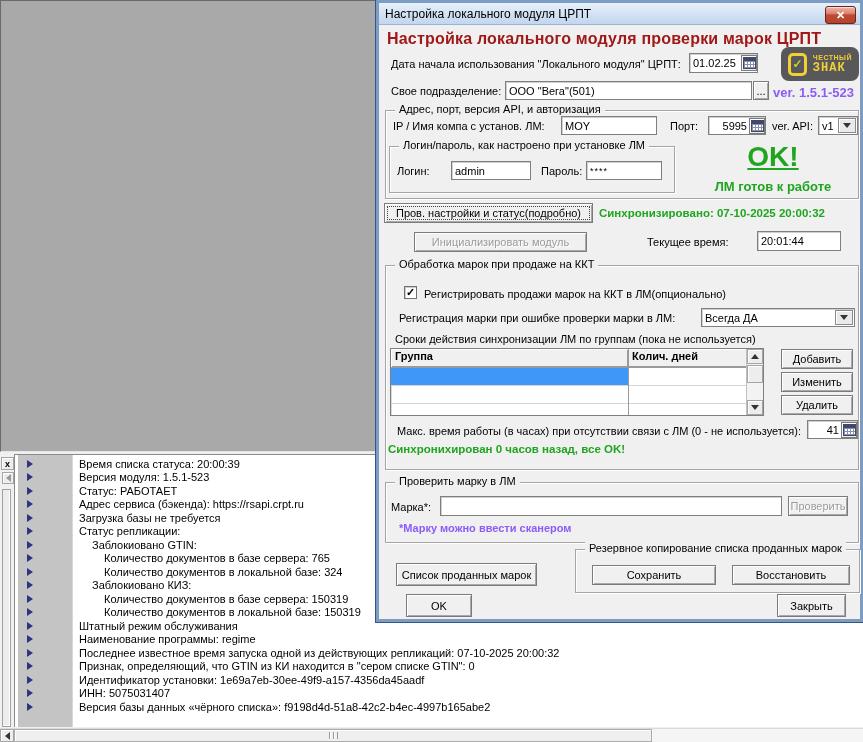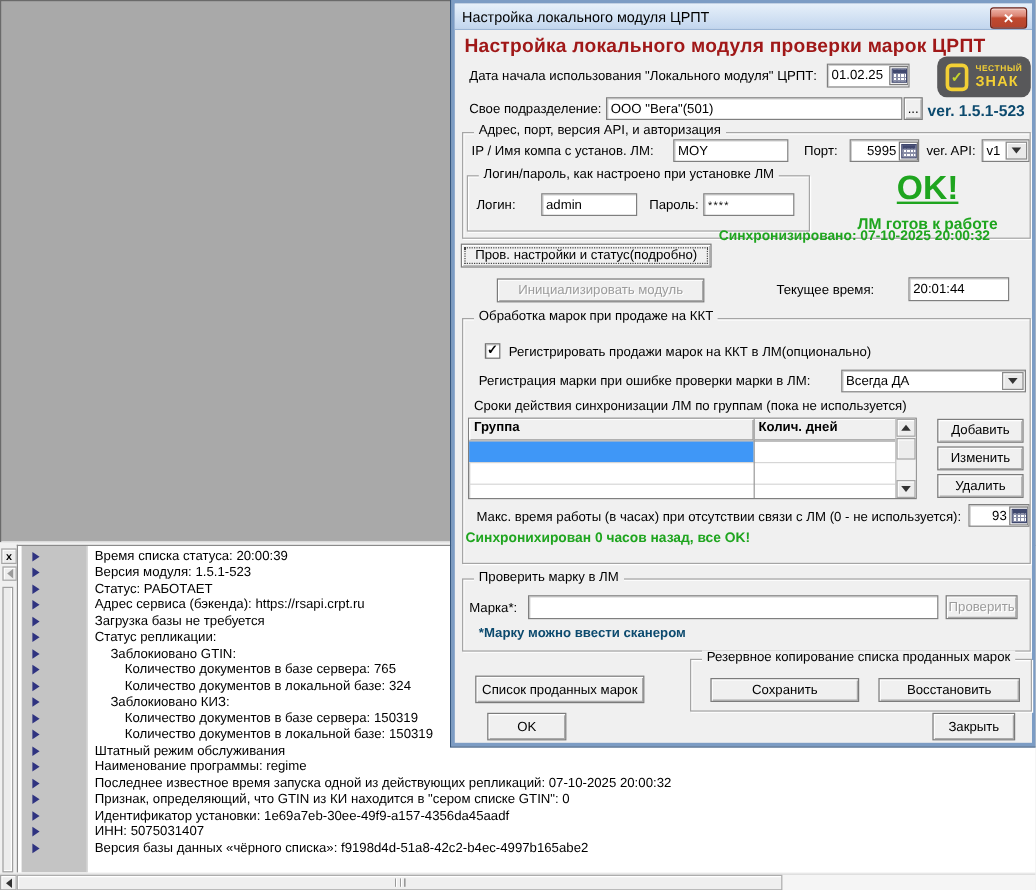--- a/index.html
+++ b/index.html
@@ -38,27 +38,27 @@
   .dialog{left:376px;top:0;width:487px;height:622px;background:#F0F0F0;
           border:3px solid #7C9CC4;outline:1px solid #35567E;box-sizing:border-box;z-index:10;}
   .titlebar{left:0;top:0;right:0;height:22px;background:linear-gradient(#E7F0FA,#C2D6EE);
             border-bottom:1px solid #9AB4D4;display:flex;align-items:center;padding:0 6px;box-sizing:border-box;}
   .close-btn{position:absolute;right:4px;top:3px;width:29px;height:16px;border-radius:3px;
       background:linear-gradient(#F0B6AA,#DA8372 40%,#C14A30 50%,#B4432C);border:1px solid #6E2318;
       color:#fff;font-weight:bold;font-size:11px;display:flex;align-items:center;justify-content:center;
       box-shadow:inset 0 1px 0 rgba(255,255,255,.6);}
   .heading{color:#A01818;font-weight:bold;font-size:16px;letter-spacing:.2px;}
   .green{color:#1FA51F;font-weight:bold;}
-  .blue{color:#0c4a6e;font-weight:bold;}
+  .blue{color:#8b5cf6;font-weight:bold;}
   
   .logo{background:#58585A;border-radius:8px;display:flex;align-items:center;padding:0 7px;gap:6px;box-sizing:border-box;}
   .logo-frame{width:17px;height:17px;border:3px solid #F2CF35;border-radius:5px;display:flex;align-items:center;justify-content:center;
               color:#C6D52B;font-weight:bold;font-size:12px;line-height:1;}
   .logo-t1{color:#F2CF35;font-size:7px;font-weight:bold;letter-spacing:.5px;line-height:8px;}
-  .logo-t2{color:#F2CF35;font-size:12px;font-weight:bold;letter-spacing:1px;line-height:12px;}
+  .logo-t2{color:#F2CF35;font-size:12px;font-weight:bold;letter-spacing:1px;line-height:12px;font-family:Liberation Mono, monospace;}
   
   .tbl{background:#FFFFFF;border:1px solid #7F7F7F;box-shadow:inset 1px 1px 0 rgba(64,64,64,.2);box-sizing:border-box;}
   .tbl-header{display:flex;height:18px;background:#F0F0F0;border-bottom:1px solid #9A9A9A;}
   .tbl-hcell{font-weight:bold;padding:1px 4px;box-sizing:border-box;
              box-shadow:inset 1px 1px 0 #fff, inset -1px -1px 0 #9A9A9A;}
   .tbl-row{height:17px;border-bottom:1px solid #D6D6D6;display:flex;}
   .sel{background:#3F97F7;}
   .coldiv{position:absolute;top:0;bottom:0;width:1px;background:#9A9A9A;}
   .vscroll{position:absolute;top:0;bottom:0;right:0;width:16px;background:#F3F3F3;border-left:1px solid #C0C0C0;}
   
@@ -296,21 +296,21 @@
   <div class="abs field" style="left:207px;top:158px;width:76px;height:19px;">
     <span class="val" style="font-size:9px;letter-spacing:1px;">****</span>
   </div>
 
   <div class="abs green nw" style="left:334px;top:138px;width:120px;text-align:center;font-size:28px;text-decoration:underline;">OK!</div>
   <div class="abs green nw" style="left:318px;top:176px;width:152px;text-align:center;font-size:13px;">ЛМ готов к работе</div>
 
   <div class="abs btn focusdot" style="left:5px;top:200px;width:209px;height:20px;">
     <span>Пров. настройки и статус(подробно)</span>
   </div>
-  <div class="abs green nw" style="left:220px;top:188px;font-size:11.5px;">Синхронизировано: 07-10-2025 20:00:32</div>
+  <div class="abs green nw" style="left:220px;top:204px;font-size:11.5px;">Синхронизировано: 07-10-2025 20:00:32</div>
 
   <div class="abs btn disabled" style="left:35px;top:229px;width:173px;height:20px;">
     <span>Инициализировать модуль</span>
   </div>
   <div class="abs nw" style="left:268px;top:233px;">Текущее время:</div>
   <div class="abs field" style="left:378px;top:228px;width:84px;height:20px;">
     <span class="val">20:01:44</span>
   </div>
 
   <div class="abs group" style="left:6px;top:262px;width:474px;height:205px;">
@@ -358,21 +358,21 @@
   </div>
   <div class="abs btn" style="left:402px;top:369px;width:72px;height:20px;">
     <span>Изменить</span>
   </div>
   <div class="abs btn" style="left:402px;top:392px;width:72px;height:20px;">
     <span>Удалить</span>
   </div>
 
   <div class="abs nw" style="left:18px;top:422px;">Макс. время работы (в часах) при отсутствии связи с ЛМ (0 - не используется):</div>
   <div class="abs field" style="left:428px;top:417px;width:51px;height:19px;padding-right:0;">
-    <span class="val" style="text-align:right;padding-right:2px;">93</span>
+    <span class="val" style="text-align:right;padding-right:2px;">41</span>
     <span class="mini-btn">
         <span class="grid-icon"></span>
       </span>
   </div>
   <div class="abs green nw" style="left:9px;top:440px;font-size:11.5px;">Синхронихирован 0 часов назад, все OK!</div>
 
   <div class="abs group" style="left:6px;top:479px;width:474px;height:61px;">
     <span class="group-label">Проверить марку в ЛМ</span>
   </div>
   <div class="abs nw" style="left:12px;top:498px;">Марка*:</div>

